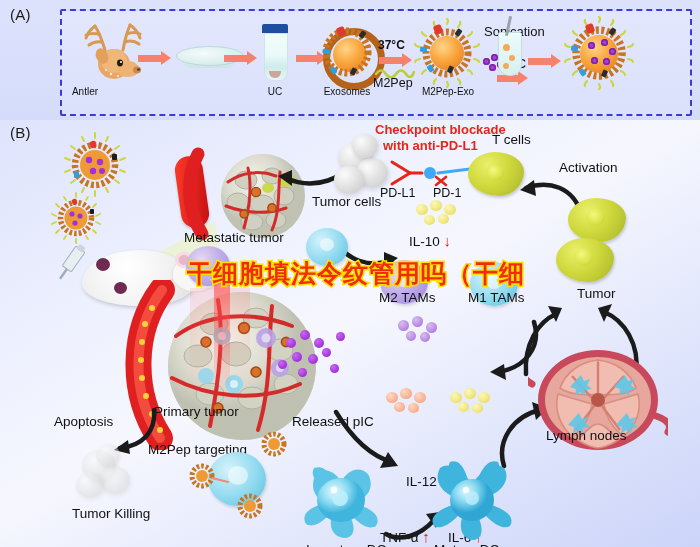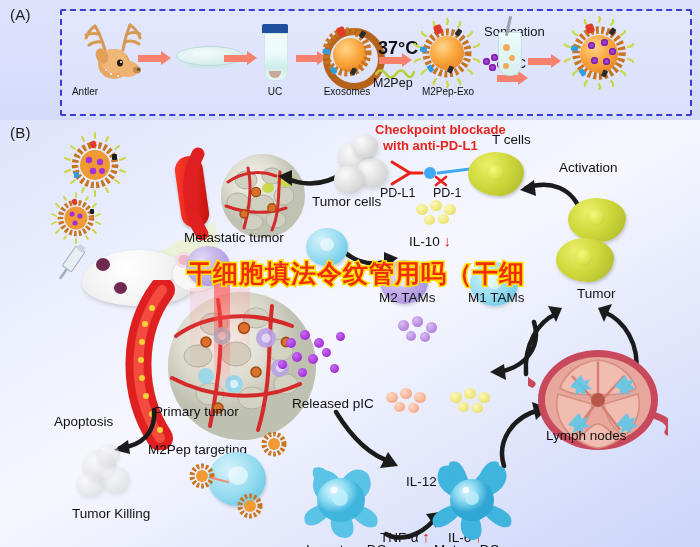--- a/index.html
+++ b/index.html
@@ -61,21 +61,21 @@
   .memdot.blue{background:#2f9fe0;}
   .memdot.red{background:#e03a2a;width:8px;height:9px;border-radius:2px;}
   .picdot{position:absolute;width:7px;height:7px;border-radius:50%;background:#a13fd6;
     box-shadow:0 0 0 1.5px #7b23ad inset;}
   
   .sonic-tube{position:absolute;left:498px;top:22px;width:22px;height:60px;}
   .sonic-body{position:absolute;left:0;top:10px;width:22px;height:42px;
     background:linear-gradient(180deg,#ecfbfb 0%,#d8f0f0 100%);
     border:1px solid #c3dede;border-radius:2px 2px 11px 11px;}
   .sonic-probe{position:absolute;left:9px;top:-6px;width:3px;height:20px;background:#9aa3ab;transform:rotate(12deg);}
-  .temp-label{position:absolute;font-size:18px;font-weight:bold;color:#111;}
+  .temp-label{position:absolute;font-size:12px;font-weight:bold;color:#111;}
   .pep-label{position:absolute;font-size:12.5px;color:#111;}
   .squiggle{position:absolute;}
   
   #panelB{position:absolute;left:0;top:120px;width:700px;height:427px;overflow:hidden;
     background:linear-gradient(150deg,#dfe3fc 0%,#eef1fe 30%,#f6f7fe 48%,#dde3fb 78%,#ccd4f9 100%);}
   .b-label{position:absolute;font-size:13.5px;color:#111;white-space:nowrap;}
   .b-label.small{font-size:12.5px;}
   .b-red{color:#e8231a;font-weight:bold;font-size:13px;}
   .cyto{position:absolute;font-size:13.5px;color:#111;white-space:nowrap;}
   .up-arrow,.down-arrow{color:#e01b0e;font-weight:bold;font-size:15px;}
@@ -563,21 +563,21 @@
       <div class="cytodot pu" style="left:300px;top:210px;width:10px;height:10px;"></div>
       <div class="cytodot pu" style="left:314px;top:218px;width:10px;height:10px;"></div>
       <div class="cytodot pu" style="left:292px;top:232px;width:10px;height:10px;"></div>
       <div class="cytodot pu" style="left:308px;top:234px;width:10px;height:10px;"></div>
       <div class="cytodot pu" style="left:322px;top:228px;width:9px;height:9px;"></div>
       <div class="cytodot pu" style="left:278px;top:240px;width:9px;height:9px;"></div>
       <div class="cytodot pu" style="left:336px;top:212px;width:9px;height:9px;"></div>
       <div class="cytodot pu" style="left:298px;top:248px;width:9px;height:9px;"></div>
       <div class="cytodot pu" style="left:330px;top:244px;width:9px;height:9px;"></div>
     </div>
-    <div class="b-label" style="left:292px;top:276px;">Released pIC</div>
+    <div class="b-label" style="left:292px;top:294px;">Released pIC</div>
 
     <div>
       <div class="cytodot p" style="left:398px;top:200px;width:11px;height:11px;"></div>
       <div class="cytodot p" style="left:412px;top:196px;width:11px;height:11px;"></div>
       <div class="cytodot p" style="left:426px;top:202px;width:11px;height:11px;"></div>
       <div class="cytodot p" style="left:406px;top:211px;width:10px;height:10px;"></div>
       <div class="cytodot p" style="left:420px;top:212px;width:10px;height:10px;"></div>
     </div>
     <div class="cyto" style="left:406px;top:352px;">
       <span>IL-12</span>

